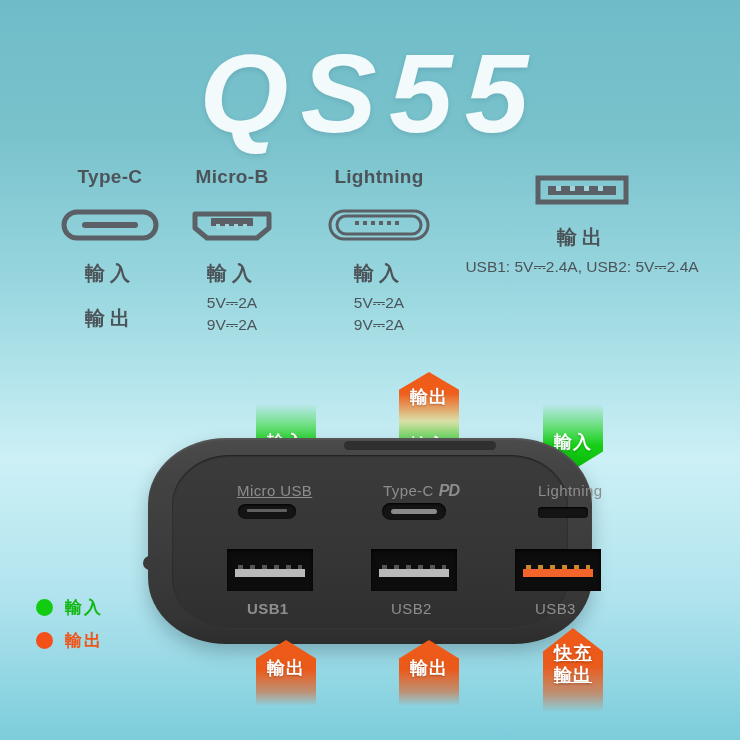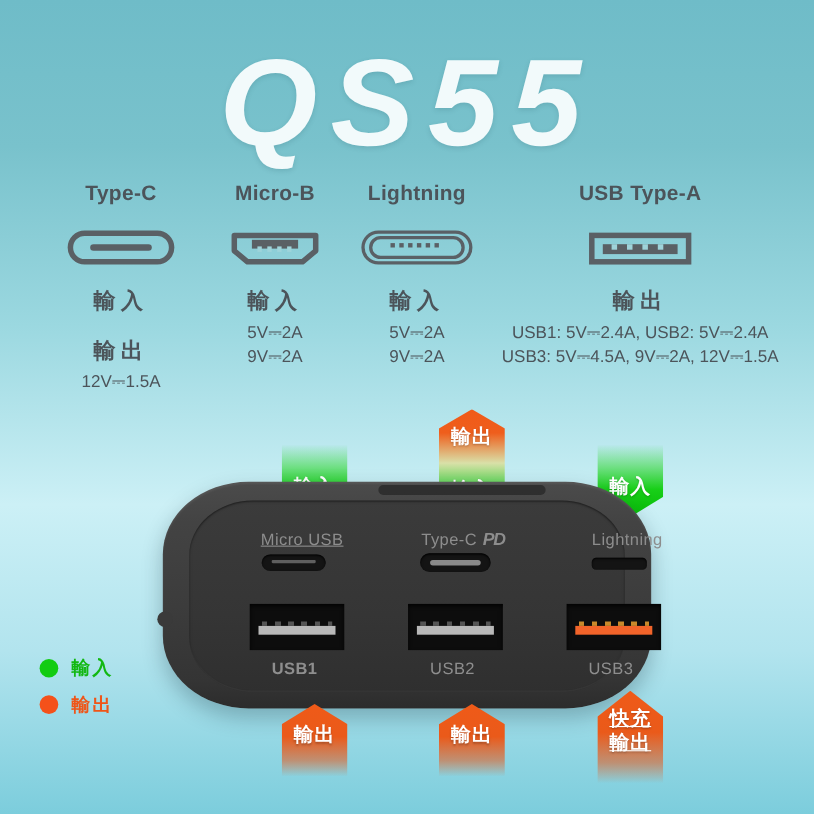--- a/index.html
+++ b/index.html
@@ -41,21 +41,21 @@
     letter-spacing:.3px;margin-bottom:14px;
   }
   .spec .iconbox{height:46px;display:flex;align-items:center;justify-content:center;margin-bottom:12px;}
   .spec .dirlabel{
     font-size:20px;font-weight:bold;color:#4c545a;letter-spacing:5px;
     margin:6px 0 5px 0;
   }
   .spec .line{font-size:15.5px;color:#4c545a;line-height:22px;white-space:nowrap;}
 
   #spec-typec{left:10px;top:166px;width:200px;}
-  #spec-microb{left:196px;top:166px;width:108px;}
+  #spec-microb{left:178px;top:166px;width:108px;}
   #spec-lightning{left:318px;top:166px;width:122px;}
   #spec-usba{left:432px;top:166px;width:300px;}
 
   
   #device{
     position:absolute;left:148px;top:438px;width:444px;height:206px;
     border-radius:78px/66px;
     background:
       linear-gradient(to bottom,#4b4b4b 0%,#434343 18%,#3c3c3c 55%,#343434 88%,#2c2c2c 100%);
     box-shadow:0 8px 18px rgba(20,50,60,0.28), inset 0 2px 2px rgba(255,255,255,0.07);
@@ -188,21 +188,20 @@
   <div class="spec" id="spec-typec">
     <div class="ctitle">Type-C</div>
     <div class="iconbox">
       <svg width="100" height="38" viewBox="0 0 100 38">
         <rect x="4" y="6" width="92" height="26" rx="13" fill="none" stroke="#5a6065" stroke-width="5"></rect>
         <rect x="22" y="16" width="56" height="6" rx="3" fill="#5a6065"></rect>
       </svg>
     </div>
     <div class="dirlabel">輸入</div>
     <div class="dirlabel" style="margin-top:18px">輸出</div>
-    <div class="line">12V⎓1.5A</div>
   </div>
 
   <div class="spec" id="spec-microb">
     <div class="ctitle">Micro-B</div>
     <div class="iconbox">
       <svg width="86" height="38" viewBox="0 0 86 38">
         <path d="M6 8 H80 V22 L68 32 H18 L6 22 Z" fill="none" stroke="#5a6065" stroke-width="5" stroke-linejoin="round"></path>
         <rect x="22" y="12" width="42" height="8" fill="#5a6065"></rect>
         <rect x="27" y="18" width="4" height="5" fill="#9ed3da"></rect>
         <rect x="36" y="18" width="4" height="5" fill="#9ed3da"></rect>
@@ -230,34 +229,32 @@
           <rect x="68" y="15" width="4" height="4"></rect>
         </g>
       </svg>
     </div>
     <div class="dirlabel">輸入</div>
     <div class="line">5V⎓2A</div>
     <div class="line">9V⎓2A</div>
   </div>
 
   <div class="spec" id="spec-usba">
-    <div class="ctitle">USB Type-A</div>
     <div class="iconbox">
       <svg width="100" height="38" viewBox="0 0 100 38">
         <rect x="6" y="8" width="88" height="24" fill="none" stroke="#5a6065" stroke-width="5"></rect>
         <rect x="16" y="16" width="68" height="9" fill="#5a6065"></rect>
         <rect x="24" y="16" width="5" height="5" fill="#9ed3da"></rect>
         <rect x="38" y="16" width="5" height="5" fill="#9ed3da"></rect>
         <rect x="52" y="16" width="5" height="5" fill="#9ed3da"></rect>
         <rect x="66" y="16" width="5" height="5" fill="#9ed3da"></rect>
       </svg>
     </div>
     <div class="dirlabel">輸出</div>
     <div class="line">USB1: 5V⎓2.4A, USB2: 5V⎓2.4A</div>
-    <div class="line">USB3: 5V⎓4.5A, 9V⎓2A, 12V⎓1.5A</div>
   </div>
 
   <div class="arrow down fade" id="ar-micro">
     <span>輸入</span>
   </div>
 
   <div class="arrow bidir" id="ar-typec">
     <span class="t">輸出</span>
     <span class="b">輸入</span>
   </div>

